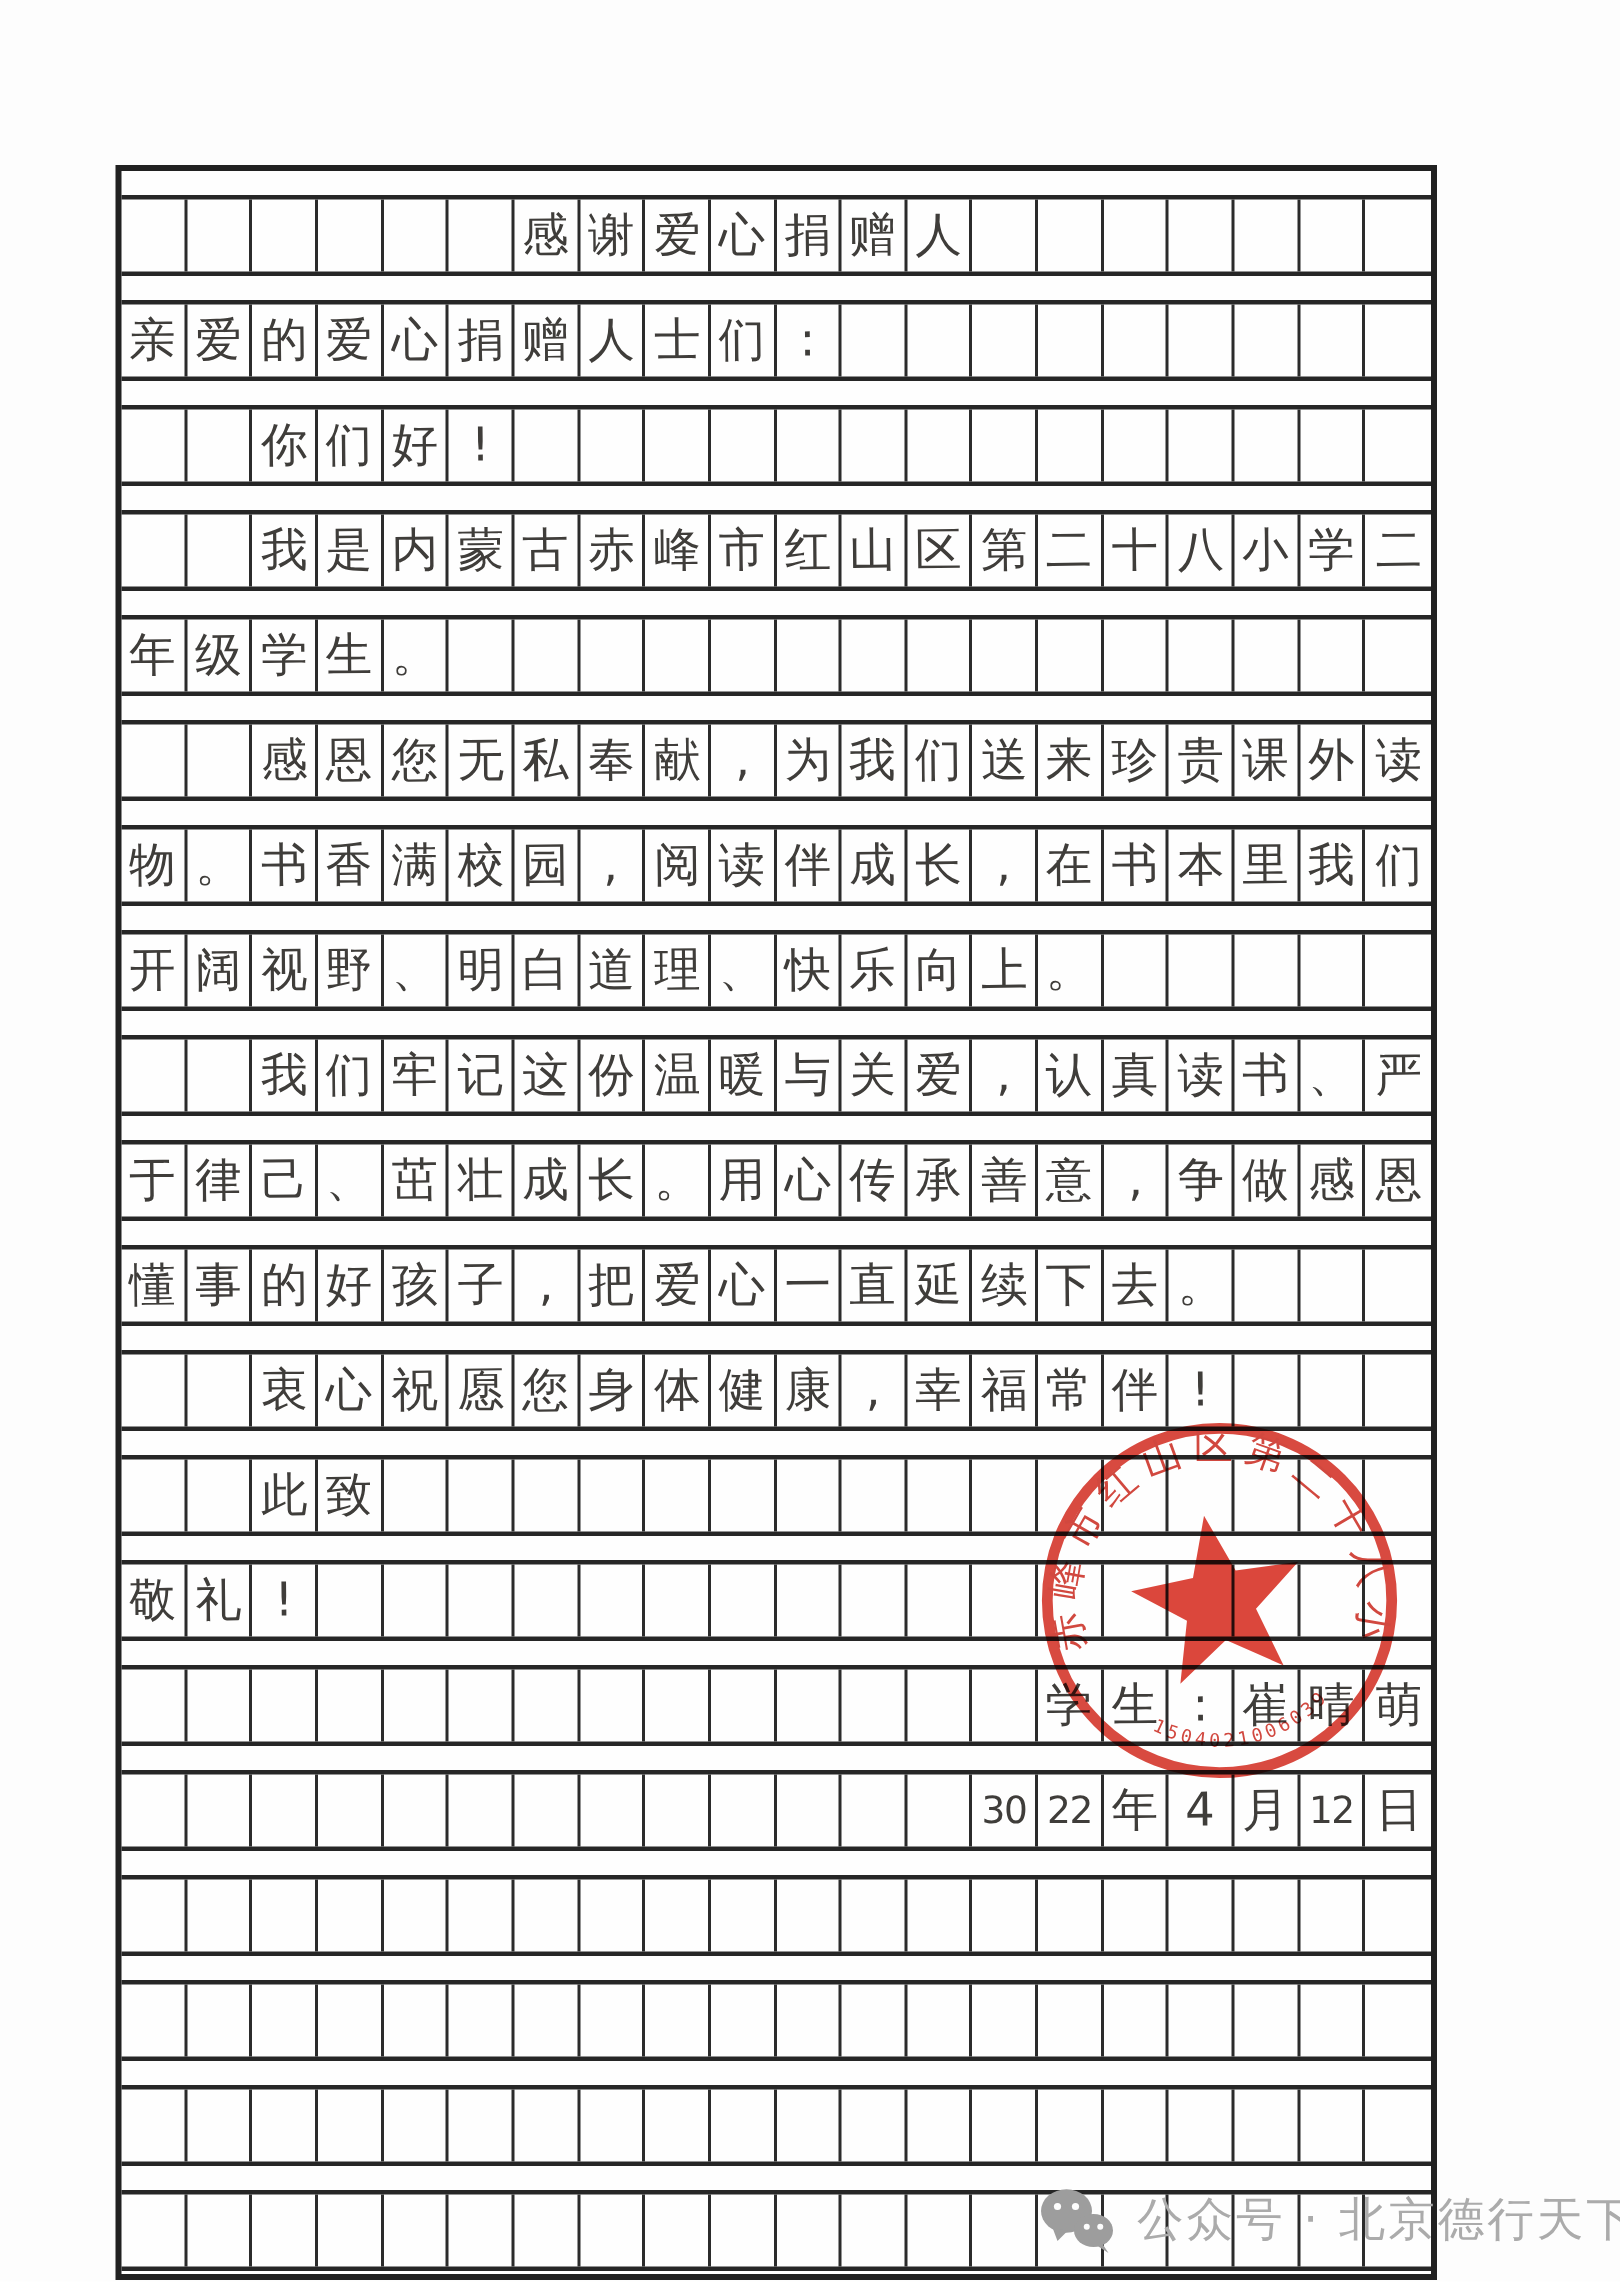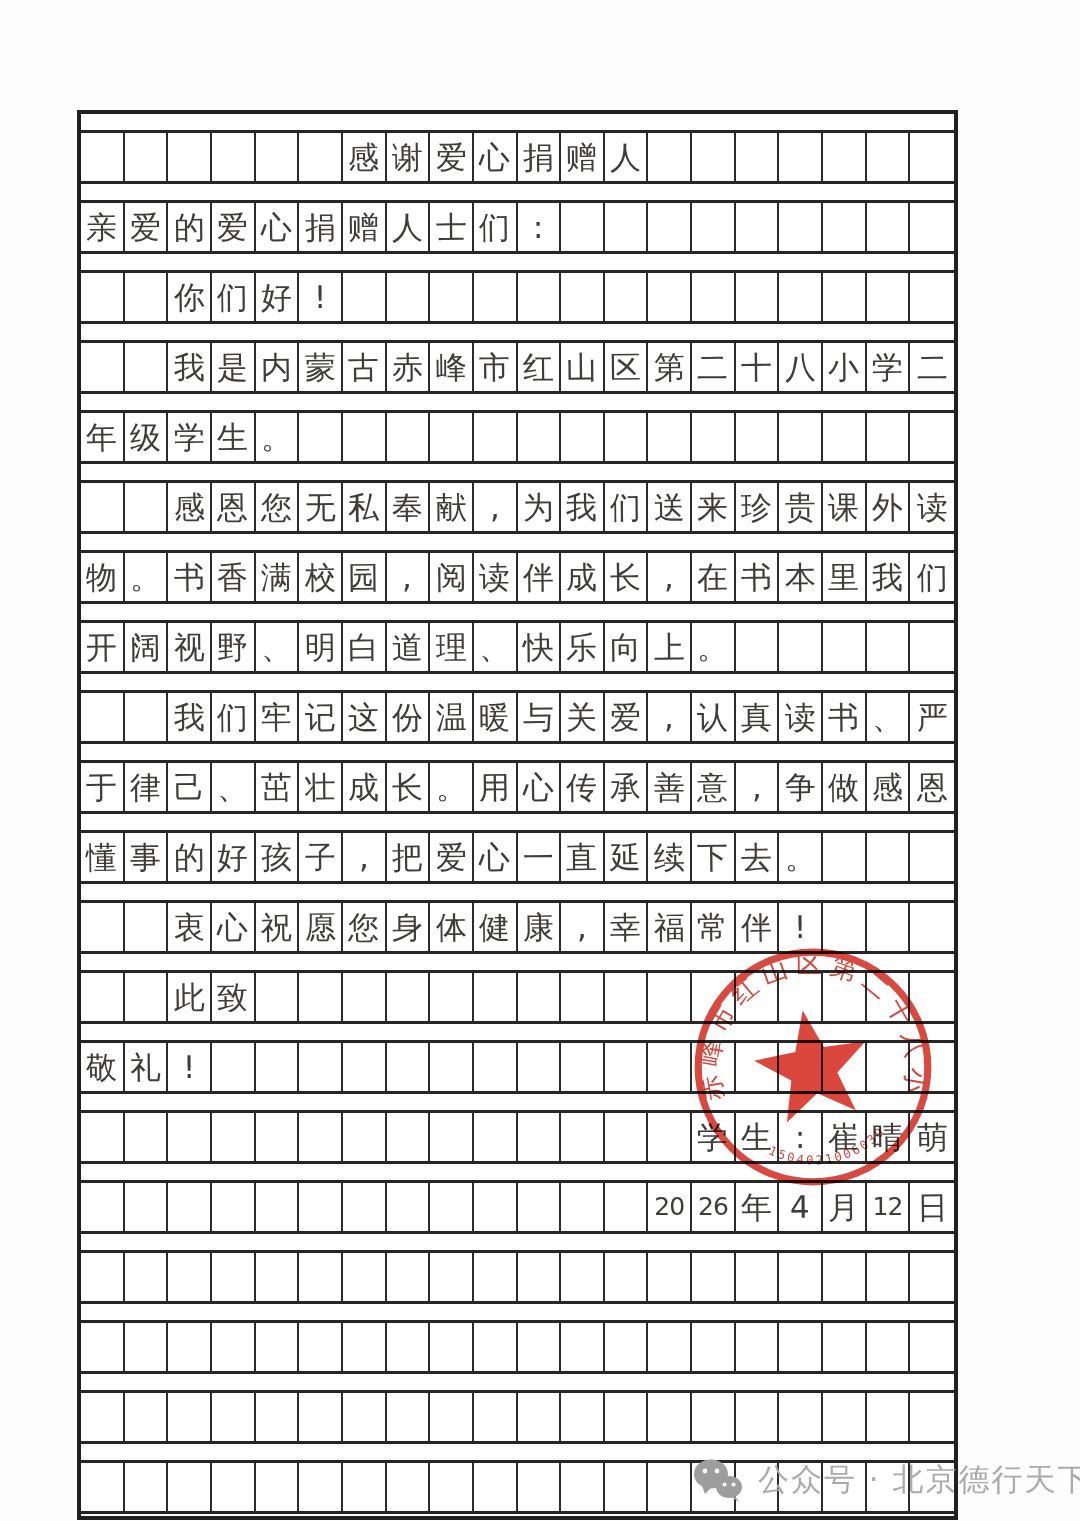--- a/index.html
+++ b/index.html
@@ -759,24 +759,24 @@
         <div class="cell"></div>
         <div class="cell"></div>
         <div class="cell"></div>
         <div class="cell"></div>
         <div class="cell"></div>
         <div class="cell"></div>
         <div class="cell"></div>
         <div class="cell"></div>
         <div class="cell"></div>
         <div class="cell">
-          <span class="hw num">20</span>
-        </div>
-        <div class="cell">
-          <span class="hw num">26</span>
+          <span class="hw num">30</span>
+        </div>
+        <div class="cell">
+          <span class="hw num">22</span>
         </div>
         <div class="cell">
           <span class="hw">年</span>
         </div>
         <div class="cell">
           <span class="hw">4</span>
         </div>
         <div class="cell">
           <span class="hw">月</span>
         </div>

